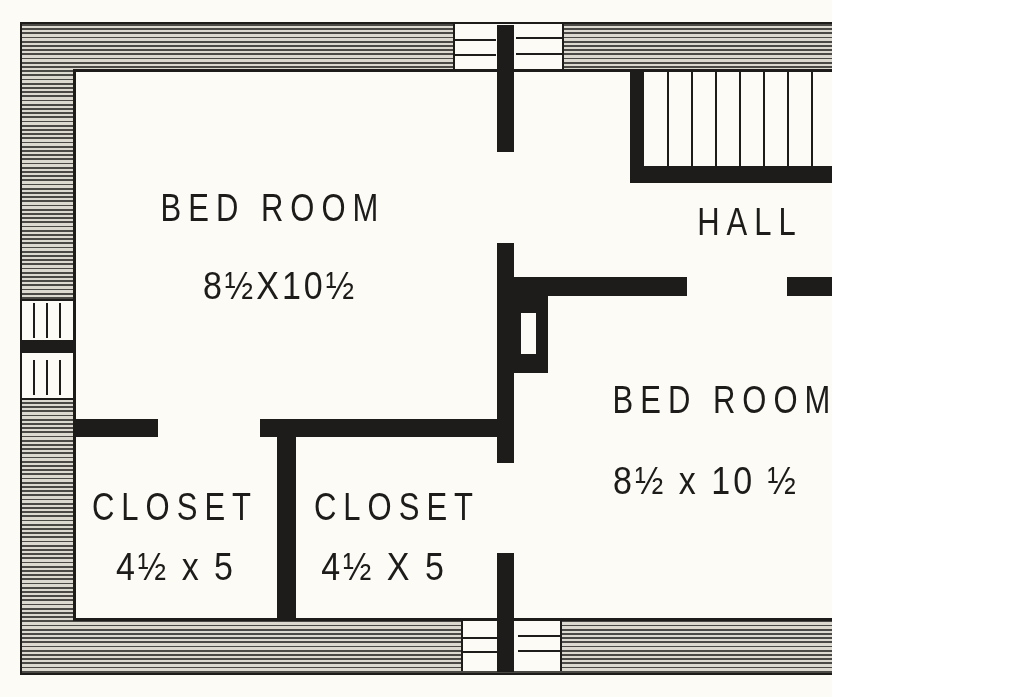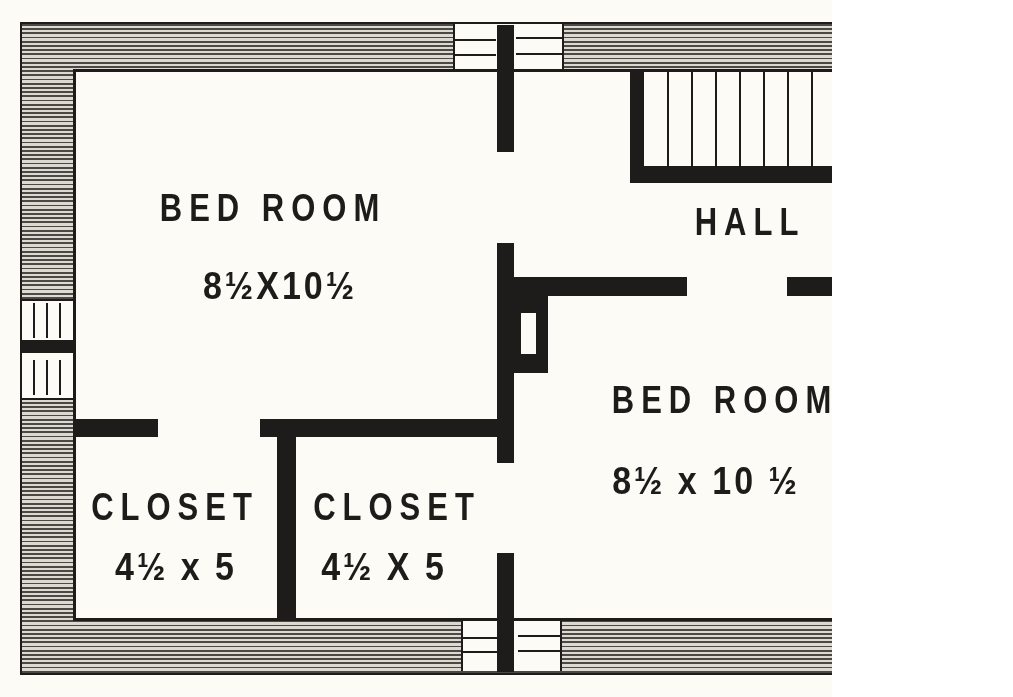--- a/index.html
+++ b/index.html
@@ -1,20 +1,19 @@
 <!DOCTYPE html>
 <html style="--ink: #1e1c1a; --paper: #fcfbf6; --hatch-dark: #4b4945; --hatch-light: #dcd9d1;"><head>
 <meta charset="utf-8">
 <style>
   html,body{margin:0;padding:0;background:#ffffff;}
   #plan{
     position:relative;width:832px;height:697px;overflow:hidden;
     background:var(--paper,#fcfbf6);
     font-family:"Liberation Sans", sans-serif;
-    font-weight:bold;
   }
   .wall{position:absolute;background:var(--ink,#1e1c1a);}
   .white{position:absolute;background:var(--paper,#fcfbf6);}
   
   #ext-wall{
     position:absolute;left:20px;top:22px;width:973px;height:653px;
     box-sizing:border-box;border:2px solid var(--ink,#1e1c1a);
     background:repeating-linear-gradient(to bottom,
       var(--hatch-dark,#4b4945) 0px, var(--hatch-dark,#4b4945) 1.8px,
       var(--hatch-light,#dcd9d1) 1.8px, var(--hatch-light,#dcd9d1) 4.2px);

